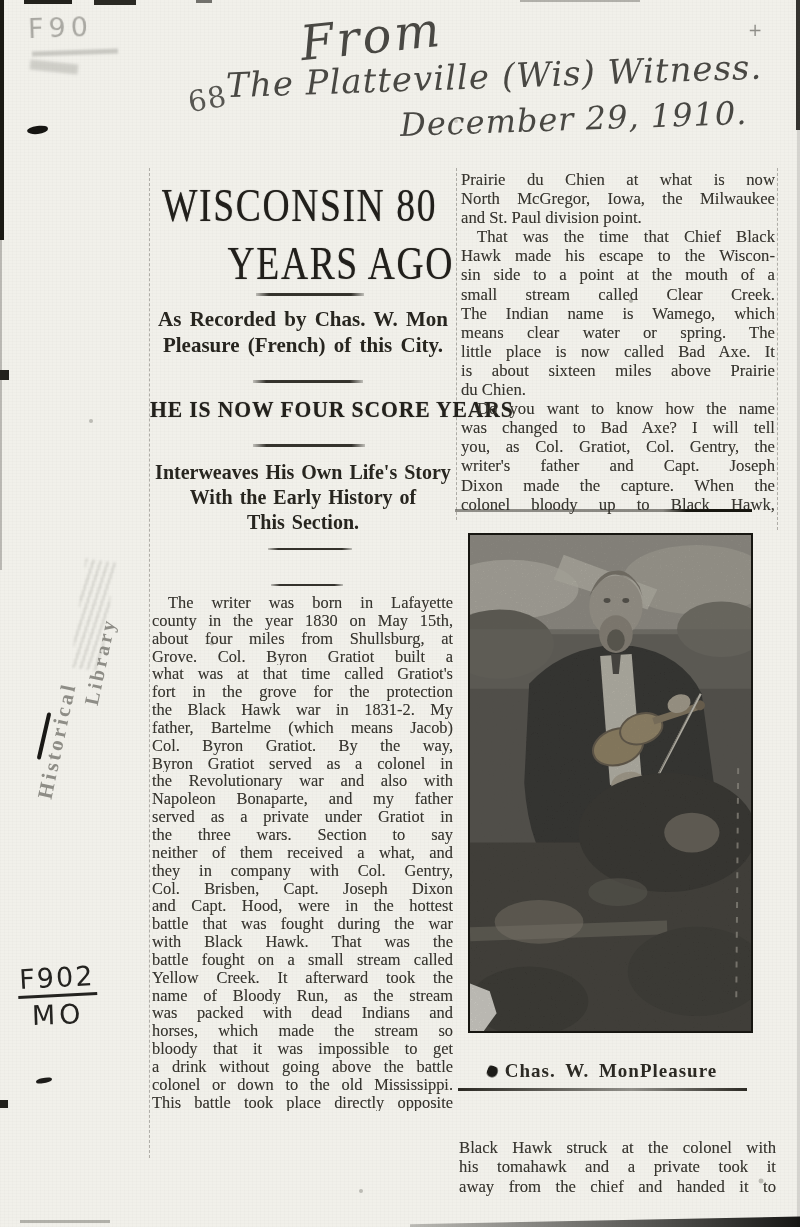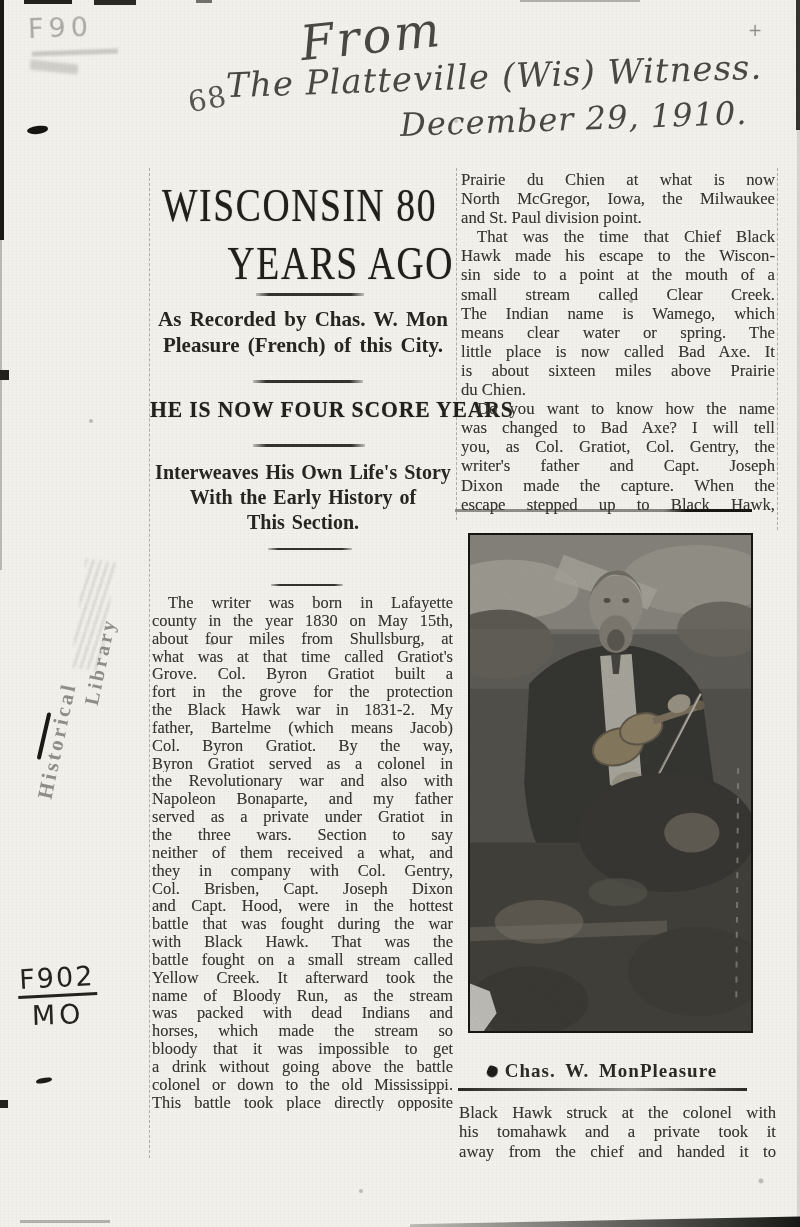--- a/index.html
+++ b/index.html
@@ -72,21 +72,21 @@
   .banner span{display:inline-block;transform:scaleX(.9);transform-origin:left center;letter-spacing:1px;}
   .deck{left:150px;top:460px;width:306px;text-align:center;font-size:20px;font-weight:bold;line-height:25px;color:#27251f;word-spacing:2px;}
   .byline{left:150px;top:558px;width:306px;text-align:center;font-size:14px;letter-spacing:3px;color:#45433c;word-spacing:3px;}
   .centerlines .tline{text-align:center;}
   .col{font-size:16.4px;color:#37352f;text-shadow:0 0 .5px rgba(45,43,38,.35);}
   .col .tline{text-align:justify;text-align-last:justify;overflow:hidden;white-space:nowrap0;}
   .col .tline.end{text-align-last:left;}
   .col .tline.ind{text-indent:16px;}
   .col-left{left:152px;top:594px;width:301px;line-height:17.85px;}
   .col-right{left:461px;top:170px;width:314px;line-height:19.1px;font-size:16.7px;}
-  .col-cont{left:459px;top:1103px;width:317px;line-height:19.3px;font-size:16.7px;}
+  .col-cont{left:459px;top:1138px;width:317px;line-height:19.3px;font-size:16.7px;}
   .div-rule{left:455px;top:509px;width:297px;height:3px;
     background:linear-gradient(to right, rgba(50,48,42,.5), rgba(50,48,42,.55) 70%, #17160f 78%, #17160f);}
   .cap-rule{left:458px;top:1088px;width:289px;height:3px;
     background:linear-gradient(to right, #2c2a24, rgba(50,48,42,.5) 60%, #2c2a24);}
   .caption{left:461px;top:1060px;width:300px;text-align:center;font-size:19px;font-weight:bold;color:#2c2a24;letter-spacing:1px;word-spacing:4px;}
   .cap-mark{left:487px;top:1066px;width:11px;height:12px;background:radial-gradient(ellipse at 45% 45%, #1d1c18 55%, rgba(29,28,24,0) 75%);transform:rotate(20deg);}
   .photo{left:468px;top:533px;width:285px;height:500px;border:2px solid #171611;box-sizing:border-box;background:#454440;}
   .photo svg{display:block;width:100%;height:100%;}
 </style>
 </head>
@@ -155,22 +155,22 @@
       <div class="tline">This Section.</div>
     </div>
   <div class="abs rule" style="left:268px;top:548px;width:84px;height:2px;"></div>
 
   <div class="abs rule" style="left:271px;top:584px;width:72px;height:2px;"></div>
 
   <div class="abs col col-left">
       <div class="tline ind">The writer was born in Lafayette</div>
       <div class="tline">county in the year 1830 on May 15th,</div>
       <div class="tline">about four miles from Shullsburg, at</div>
+      <div class="tline">Grove. Col. Byron Gratiot built a</div>
       <div class="tline">what was at that time called Gratiot's</div>
-      <div class="tline">Grove. Col. Byron Gratiot built a</div>
       <div class="tline">fort in the grove for the protection</div>
       <div class="tline">the Black Hawk war in 1831-2. My</div>
       <div class="tline">father, Bartelme (which means Jacob)</div>
       <div class="tline">Col. Byron Gratiot. By the way,</div>
       <div class="tline">Byron Gratiot served as a colonel in</div>
       <div class="tline">the Revolutionary war and also with</div>
       <div class="tline">Napoleon Bonaparte, and my father</div>
       <div class="tline">served as a private under Gratiot in</div>
       <div class="tline">the three wars. Section to say</div>
       <div class="tline">neither of them received a what, and</div>
@@ -200,21 +200,21 @@
       <div class="tline">The Indian name is Wamego, which</div>
       <div class="tline">means clear water or spring. The</div>
       <div class="tline">little place is now called Bad Axe. It</div>
       <div class="tline">is about sixteen miles above Prairie</div>
       <div class="tline end">du Chien.</div>
       <div class="tline ind">Do you want to know how the name</div>
       <div class="tline">was changed to Bad Axe? I will tell</div>
       <div class="tline">you, as Col. Gratiot, Col. Gentry, the</div>
       <div class="tline">writer's father and Capt. Joseph</div>
       <div class="tline">Dixon made the capture. When the</div>
-      <div class="tline">escape stepped up to Black Hawk,</div>
+      <div class="tline">colonel bloody up to Black Hawk,</div>
     </div>
 
   <div class="abs div-rule"></div>
 
   <div class="abs photo">
     <svg viewBox="0 0 285 500" preserveAspectRatio="none">
       <defs>
         <filter id="grain" x="0" y="0" width="100%" height="100%">
           <feTurbulence type="fractalNoise" baseFrequency="0.75" numOctaves="2" stitchTiles="stitch"></feTurbulence>
           <feColorMatrix type="matrix" values="0 0 0 0 0.1  0 0 0 0 0.1  0 0 0 0 0.09  0.8 0.8 0.8 0 0"></feColorMatrix>

